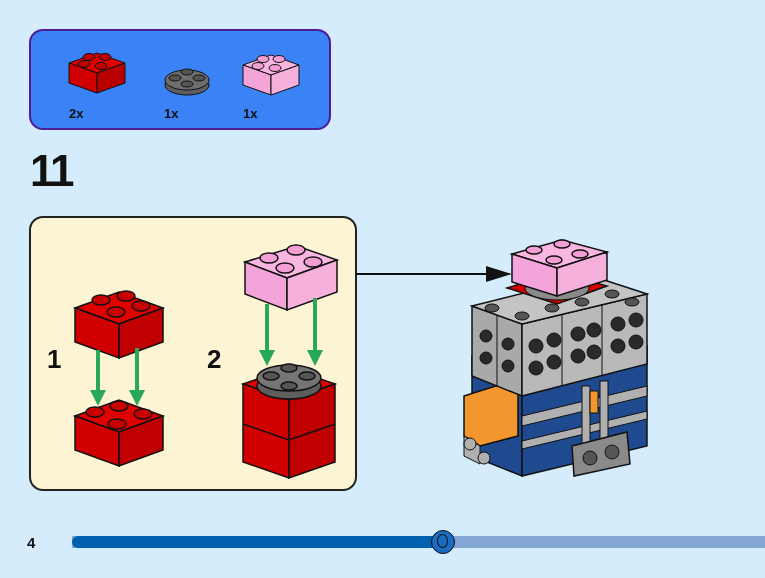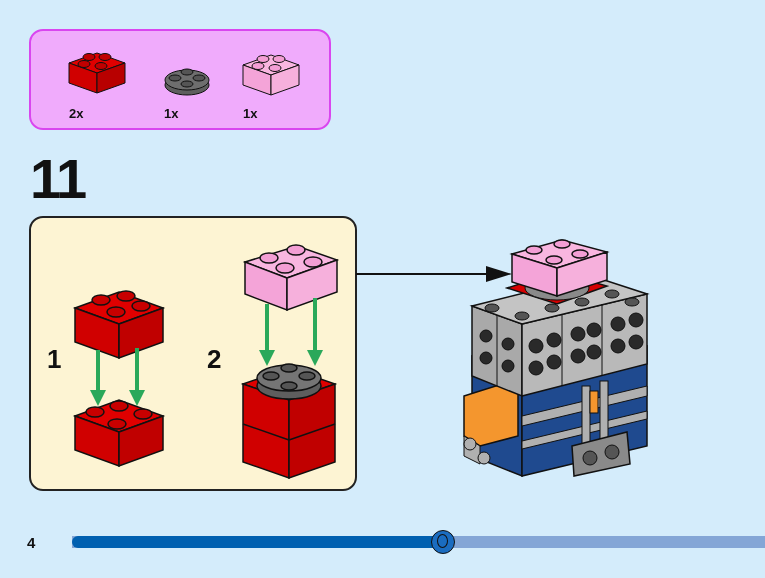--- a/index.html
+++ b/index.html
@@ -1,19 +1,19 @@
 <!DOCTYPE html>
 <html><head>
 <meta charset="utf-8">
 <style>
   html,body{margin:0;padding:0;}
   body{width:765px;height:578px;background:#d4ecfb;position:relative;overflow:hidden;font-family:"Liberation Sans",sans-serif;}
-  .parts-box{position:absolute;left:29px;top:29px;width:302px;height:101px;background:#f0abfc;border:2px solid #d946ef;border-radius:14px;box-sizing:border-box;}
+  .parts-box{position:absolute;left:29px;top:29px;width:302px;height:101px;background:#3b82f6;border:2px solid #4c1d95;border-radius:14px;box-sizing:border-box;}
   .qty{position:absolute;top:75px;font-weight:bold;font-size:13px;color:#111;}
-  .step-num{position:absolute;left:30px;top:146px;font-size:56px;font-weight:bold;color:#111;letter-spacing:-2px;}
+  .step-num{position:absolute;left:30px;top:146px;font-size:44px;font-weight:bold;color:#111;letter-spacing:-2px;}
   .step-box{position:absolute;left:29px;top:216px;width:328px;height:275px;background:#fdf4d3;border:2px solid #222;border-radius:14px;box-sizing:border-box;}
   .sub-num{position:absolute;font-size:26px;font-weight:bold;color:#111;}
   svg{position:absolute;overflow:visible;}
   .page-num{position:absolute;left:27px;top:534px;font-size:15px;font-weight:bold;color:#111;}
   .progress{position:absolute;left:72px;top:536px;width:693px;height:12px;}
   .progress-track{position:absolute;left:0;top:0;width:100%;height:12px;background:#84a6d6;}
   .progress-fill{position:absolute;left:0;top:0;height:12px;background:#0060b0;border-radius:6px 0 0 6px;}
   .progress-knob{position:absolute;top:-6px;width:24px;height:24px;margin-left:-12px;border-radius:50%;background:#1a6cc0;border:1.5px solid #111;box-sizing:border-box;}
   .progress-knob::after{content:"";position:absolute;left:5px;top:3px;width:11px;height:14px;border:1.5px solid #111;border-radius:50%;box-sizing:border-box;}
 </style>

